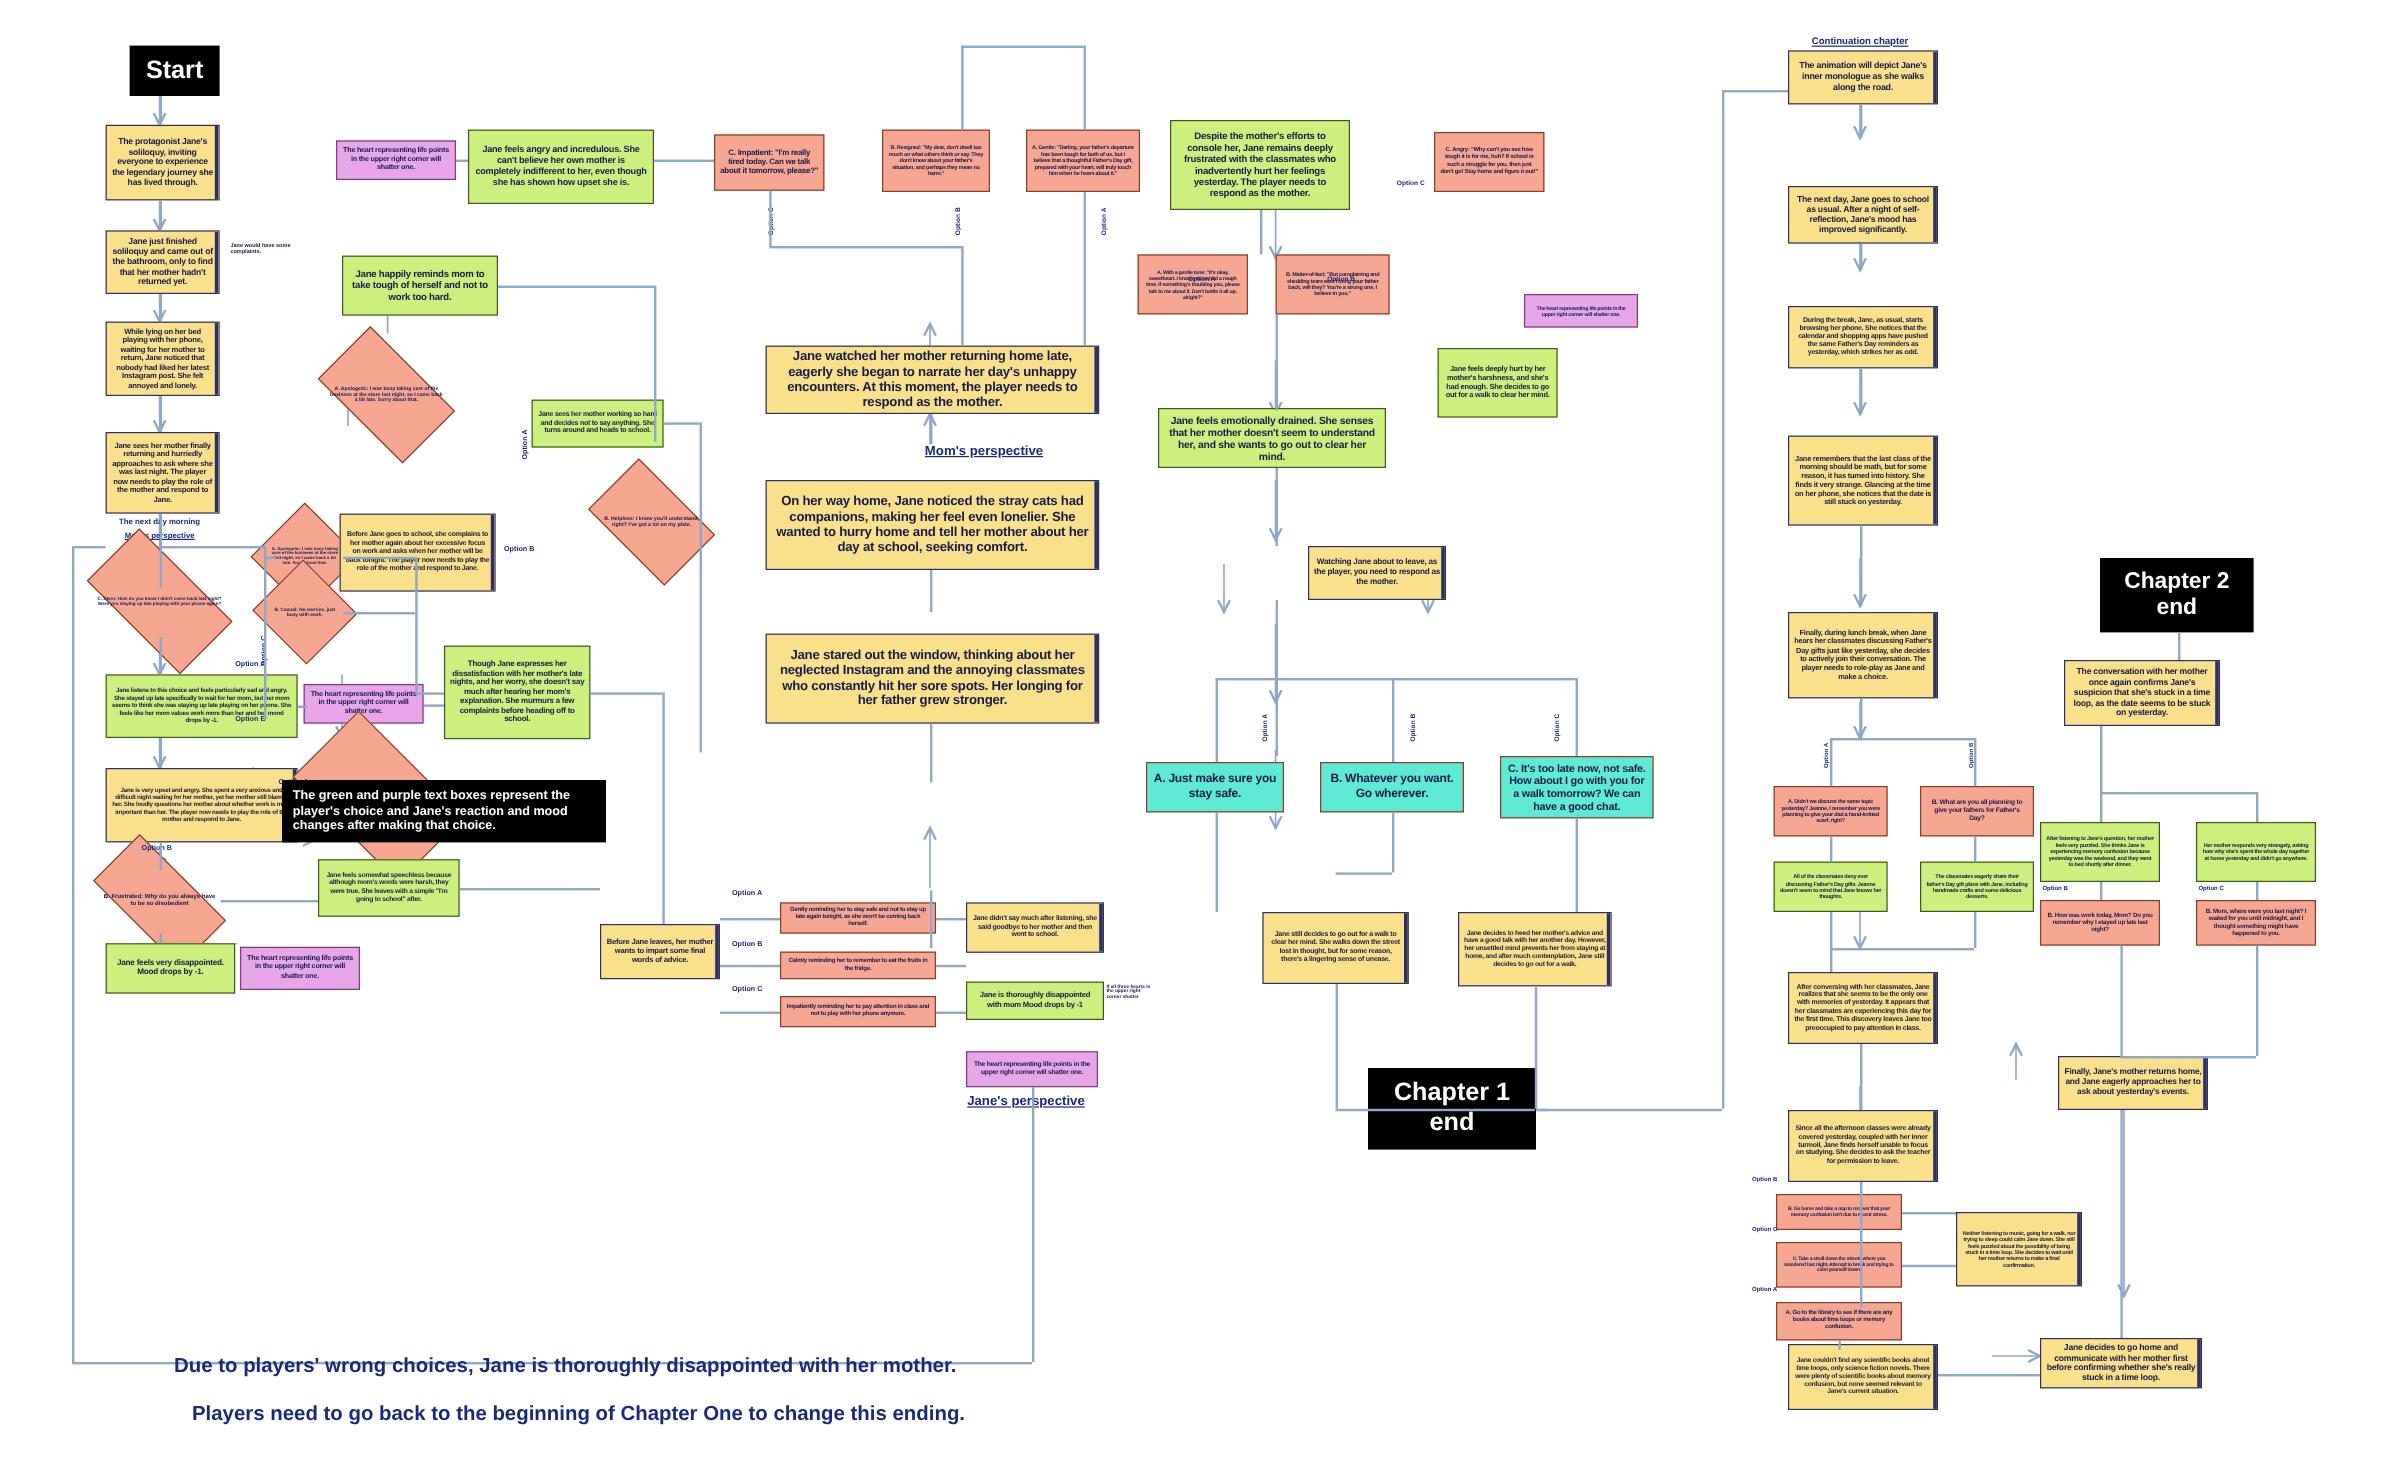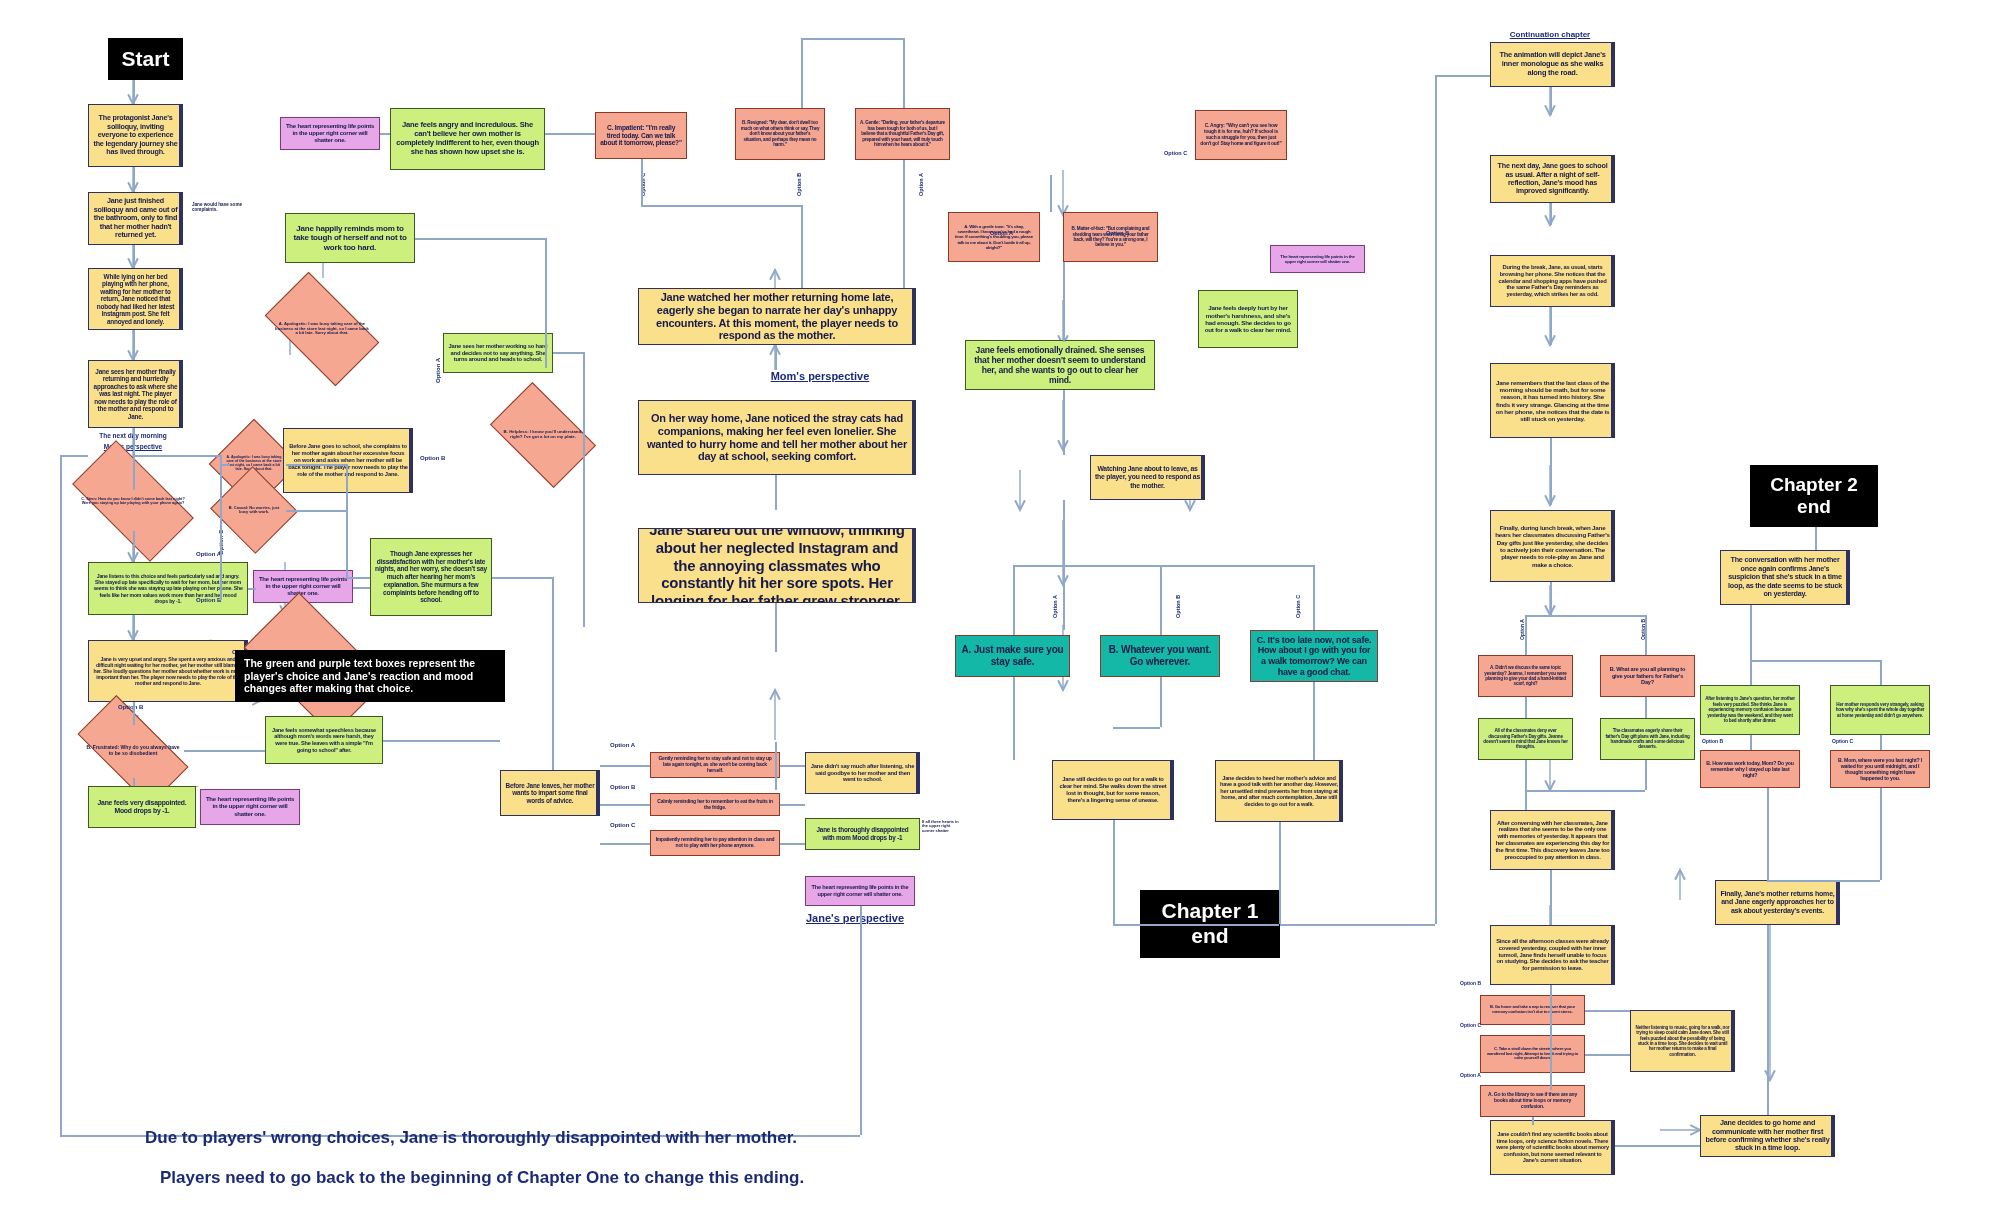--- a/index.html
+++ b/index.html
@@ -7,21 +7,21 @@
        font-family:"Liberation Sans","DejaVu Sans",sans-serif;}
   #canvas{position:absolute;left:0;top:0;width:2000px;height:1230px;}
   .node{position:absolute;box-sizing:border-box;border:1.5px solid #3b3b6d;
         color:#161a4a;font-weight:bold;line-height:1.18;
         letter-spacing:-.2px;display:flex;align-items:center;justify-content:center;
         text-align:center;padding:3px 4px;overflow:hidden;}
   .yellow{background:#fbe08c;border-color:#2c3063;box-shadow:-3px 0 0 0 #2c3063 inset;}
   .green {background:#ccef7e;border-color:#3a5a22;}
   .pink  {background:#f6a792;border-color:#8a3b28;}
   .purple{background:#e6a6e8;border-color:#7a3b7f;}
-  .salmon{background:#14b8a6;border-color:#8a3b28;}
+  .salmon{background:#5eead4;border-color:#8a3b28;}
   .black {background:#000000;border:none;color:#ffffff;font-weight:bold;
           letter-spacing:0px;box-shadow:none;}
   .diamond{position:absolute;background:#f6a792;border:1.5px solid #8a3b28;
            transform:rotate(45deg);box-sizing:border-box;}
   .diamond > .dlabel{transform:rotate(-45deg);display:flex;align-items:center;
            justify-content:center;width:100%;height:100%;color:#161a4a;
            font-weight:bold;text-align:center;line-height:1.1;padding:2px;
            box-sizing:border-box;overflow:hidden;}
   .lbl{position:absolute;color:#1b2a78;font-weight:bold;text-decoration:underline;
        text-align:center;white-space:nowrap;}
@@ -186,37 +186,38 @@
 
   <div class="plainlbl" style="left:420px;top:455px;font-size:6px;">Option B</div>
   <div class="plainlbl" style="left:435px;top:383px;font-size:6px;transform:rotate(-90deg);transform-origin:left top;">Option A</div>
 
   <div class="node black" style="left:235px;top:650px;width:270px;height:52px;font-size:10.5px;justify-content:flex-start;text-align:left;padding:6px 9px;">The green and purple text boxes represent the player's choice and Jane's reaction and mood changes after making that choice.</div>
 
   <div class="node yellow" style="left:638px;top:288px;width:278px;height:57px;font-size:11px;">Jane watched her mother returning home late, eagerly she began to narrate her day's unhappy encounters.  At this moment, the player needs to respond as the mother.</div>
 
   <div class="node yellow" style="left:638px;top:400px;width:278px;height:75px;font-size:11px;">On her way home, Jane noticed the stray cats had companions, making her feel even lonelier. She wanted to hurry home and tell her mother about her day at school, seeking comfort.</div>
 
-  <div class="node yellow" style="left:638px;top:528px;width:278px;height:75px;font-size:15px;">Jane stared out the window, thinking about her neglected Instagram and the annoying classmates who constantly hit her sore spots. Her longing for her father grew stronger.</div>
+  <div class="node yellow" style="left:638px;top:528px;width:278px;height:75px;font-size:11px;">Jane stared out the window, thinking about her neglected Instagram and the annoying classmates who constantly hit her sore spots. Her longing for her father grew stronger.</div>
 
 
 
   <div class="node pink" style="left:735px;top:108px;width:90px;height:52px;font-size:4.6px;">B. Resigned: "My dear, don't dwell too much on what others think or say. They don't know about your father's situation, and perhaps they mean no harm."</div>
   <div class="node pink" style="left:855px;top:108px;width:95px;height:52px;font-size:4.6px;">A. Gentle: "Darling, your father's departure has been tough for both of us, but I believe that a thoughtful Father's Day gift, prepared with your heart, will truly touch him when he hears about it."</div>
   <div class="node pink" style="left:1195px;top:110px;width:92px;height:50px;font-size:4.9px;">C. Angry: "Why can't you see how tough it is for me, huh? If school is such a struggle for you, then just don't go! Stay home and figure it out!"</div>
   <div class="node pink" style="left:948px;top:212px;width:92px;height:50px;font-size:4.4px;">A. With a gentle tone: "It's okay, sweetheart. I know you've had a rough time. If something's troubling you, please talk to me about it. Don't bottle it all up, alright?"</div>
   <div class="node pink" style="left:1063px;top:212px;width:95px;height:50px;font-size:4.6px;">B. Matter-of-fact: "But complaining and shedding tears won't bring your father back, will they? You're a strong one, I believe in you."</div>
 
   <div class="plainlbl" style="left:796px;top:196px;font-size:5.5px;transform:rotate(-90deg);transform-origin:left top;">Option B</div>
   <div class="plainlbl" style="left:918px;top:196px;font-size:5.5px;transform:rotate(-90deg);transform-origin:left top;">Option A</div>
   <div class="plainlbl" style="left:640px;top:196px;font-size:5.5px;transform:rotate(-90deg);transform-origin:left top;">Option C</div>
   <div class="plainlbl" style="left:990px;top:230px;font-size:5.5px;">Option A</div>
   <div class="plainlbl" style="left:1106px;top:230px;font-size:5.5px;">Option B</div>
   <div class="plainlbl" style="left:1164px;top:150px;font-size:5.5px;">Option C</div>
 
+  <div class="node green" style="left:975px;top:100px;width:150px;height:75px;font-size:8px;">Despite the mother's efforts to console her, Jane remains deeply frustrated with the classmates who inadvertently hurt her feelings yesterday. The player needs to respond as the mother.</div>
 
   <div class="node purple" style="left:1270px;top:245px;width:95px;height:28px;font-size:4.4px;">The heart representing life points in the upper right corner will shatter one.</div>
 
   <div class="node green" style="left:1198px;top:290px;width:100px;height:58px;font-size:6.2px;">Jane feels deeply hurt by her mother's harshness, and she's had enough. She decides to go out for a walk to clear her mind.</div>
 
   <div class="node green" style="left:965px;top:340px;width:190px;height:50px;font-size:8.6px;">Jane feels emotionally drained. She senses that her mother doesn't seem to understand her, and she wants to go out to clear her mind.</div>
 
   <div class="node yellow" style="left:1090px;top:455px;width:115px;height:45px;font-size:6.8px;">Watching Jane about to leave, as the player, you need to respond as the mother.</div>
 
   <div class="node salmon" style="left:955px;top:635px;width:115px;height:42px;font-size:10px;">A. Just make sure you stay safe.</div>

